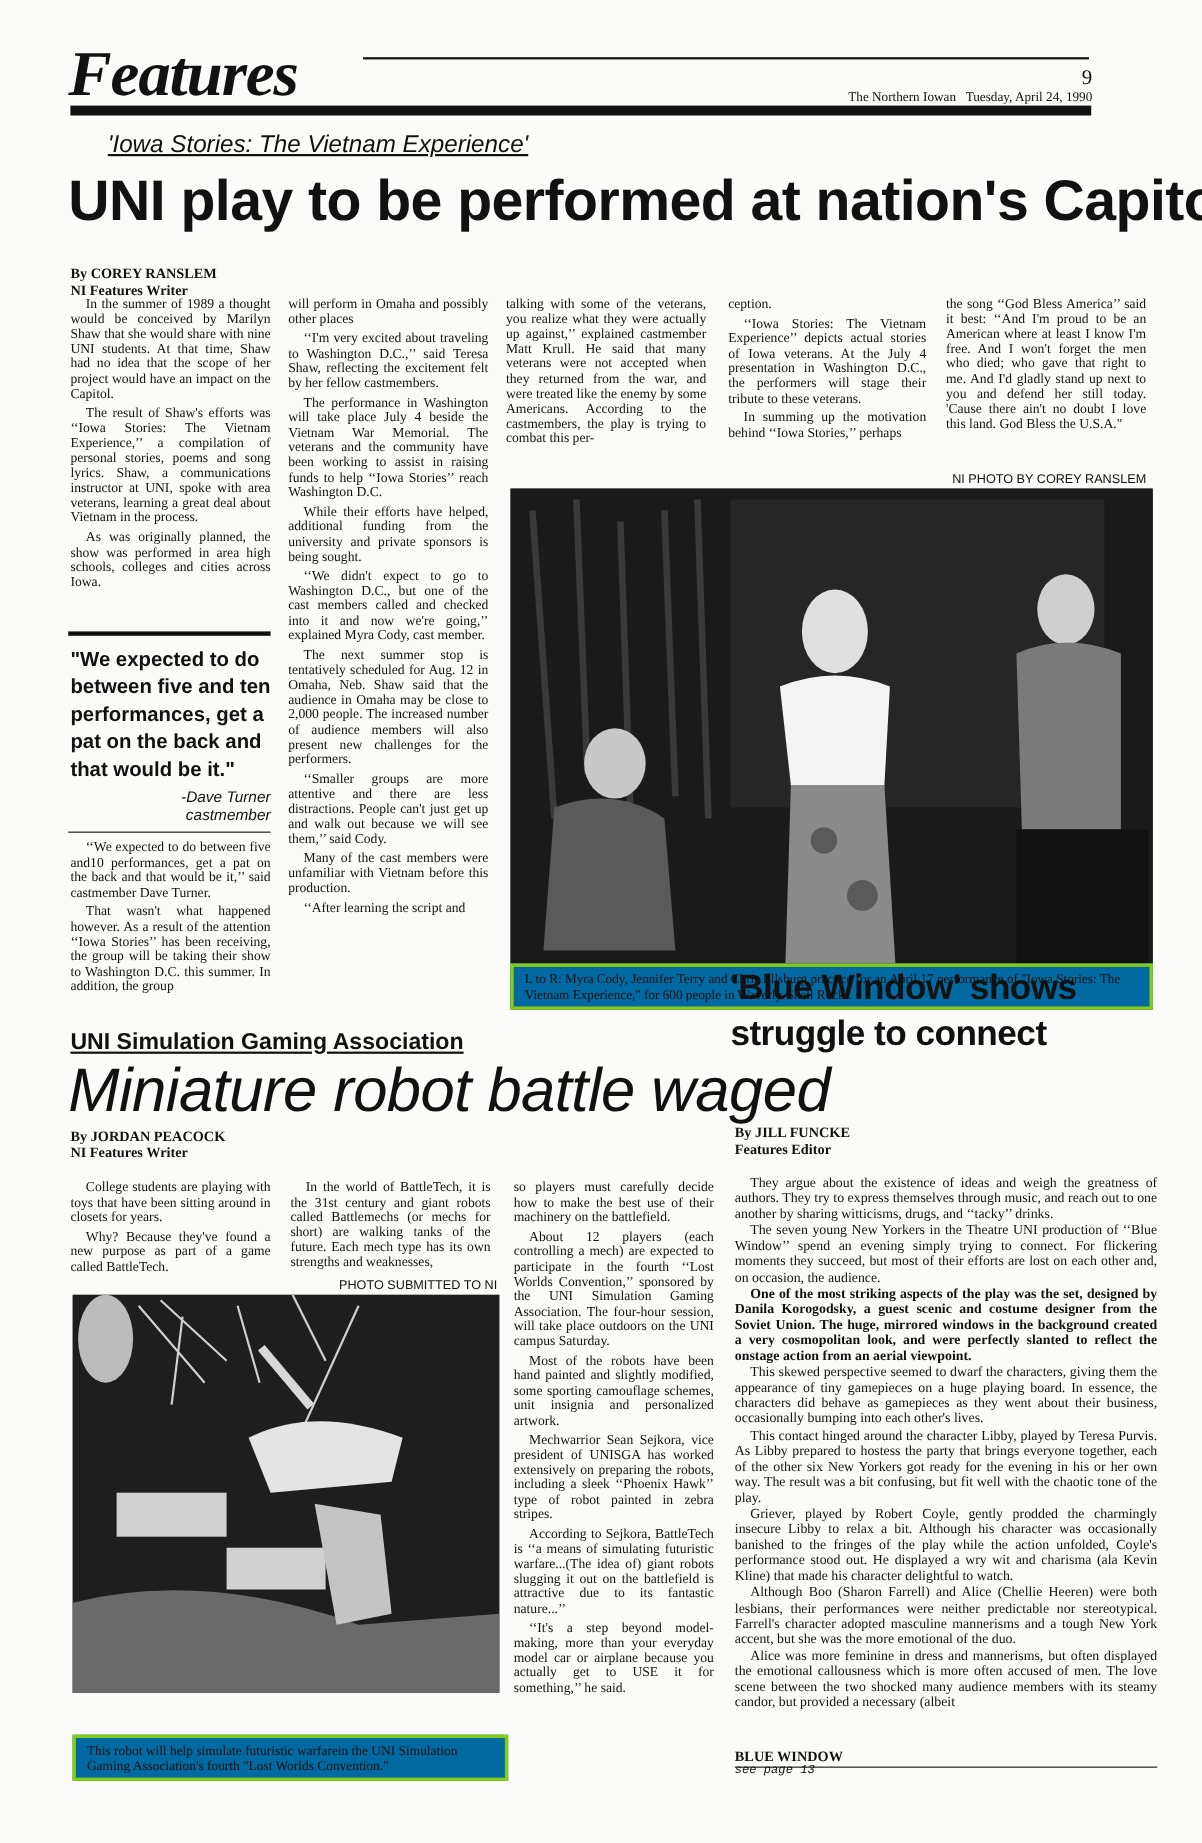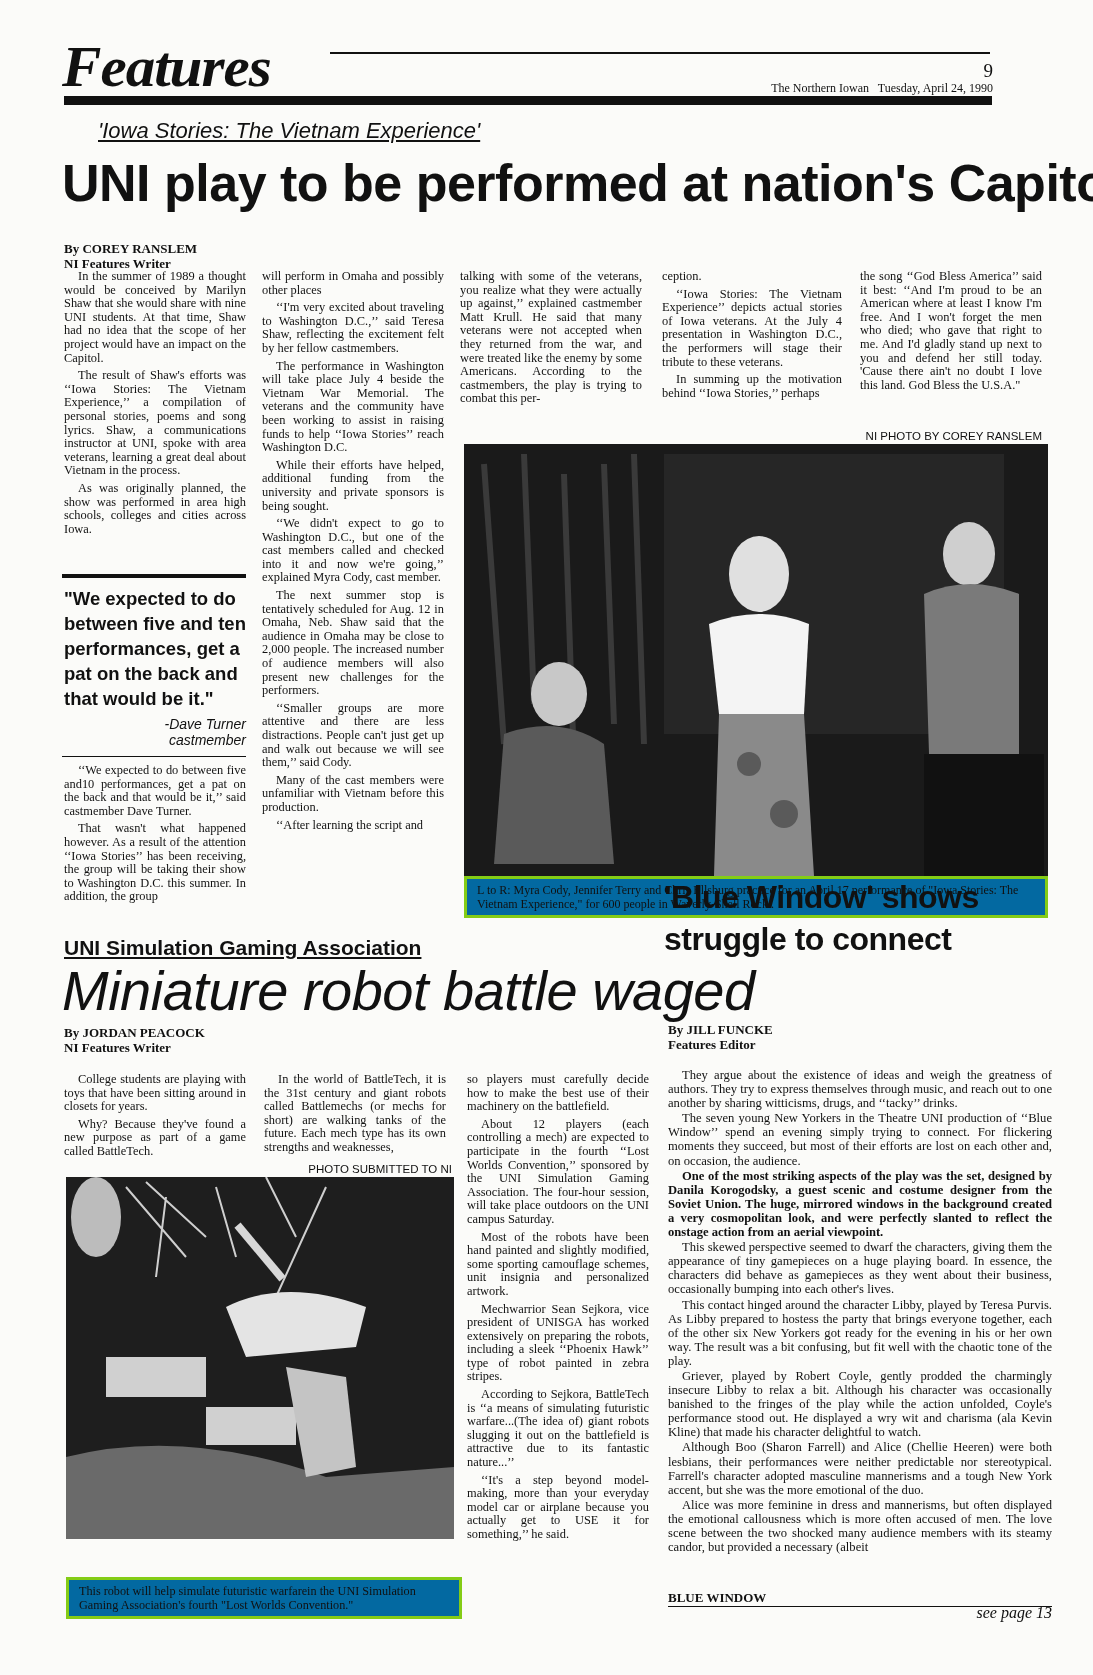--- a/index.html
+++ b/index.html
@@ -29,21 +29,21 @@
   .pullquote-bottom { left: 62px; top: 756px; width: 184px; height: 1px; background: #111; }
 
   .credit { font-family: "Liberation Sans", sans-serif; font-size: 11.5px; text-align: right; }
   .photo { background: #1c1c1c; overflow: hidden; }
   .caption { border: 3px solid #84cc16; background: #0369a1; font-weight: normal; font-size: 12px; line-height: 14px; padding: 4px 10px; }
 
   .sec-kicker { left: 64px; top: 936px; font-family: "Liberation Sans", sans-serif; font-weight: bold; font-size: 21px; text-decoration: underline; }
   .robot-head { left: 62px; top: 958px; font-family: "Liberation Sans", sans-serif; font-style: italic; font-size: 56px; white-space: nowrap; letter-spacing: -0.5px; }
   .blue-head { left: 664px; top: 876px; width: 420px; font-family: Liberation Sans, sans-serif; font-weight: bold; font-size: 32px; line-height: 42px; letter-spacing: -0.5px; }
   .bw-jump { font-weight: bold; font-size: 13px; }
-  .see-page { font-style: italic; font-size: 16px; text-align: right; }
+  .see-page { font-style: italic; font-size: 11px; text-align: left; font-family: Liberation Mono, monospace; }
 </style>
 </head>
 <body>
 
 <div class="abs section-title">Features</div>
 <div class="abs title-rule"></div>
 <div class="abs page-num">9</div>
 <div class="abs paper-info" style="white-space:pre;">The Northern Iowan   Tuesday, April 24, 1990</div>
 <div class="abs heavy-rule"></div>
 

